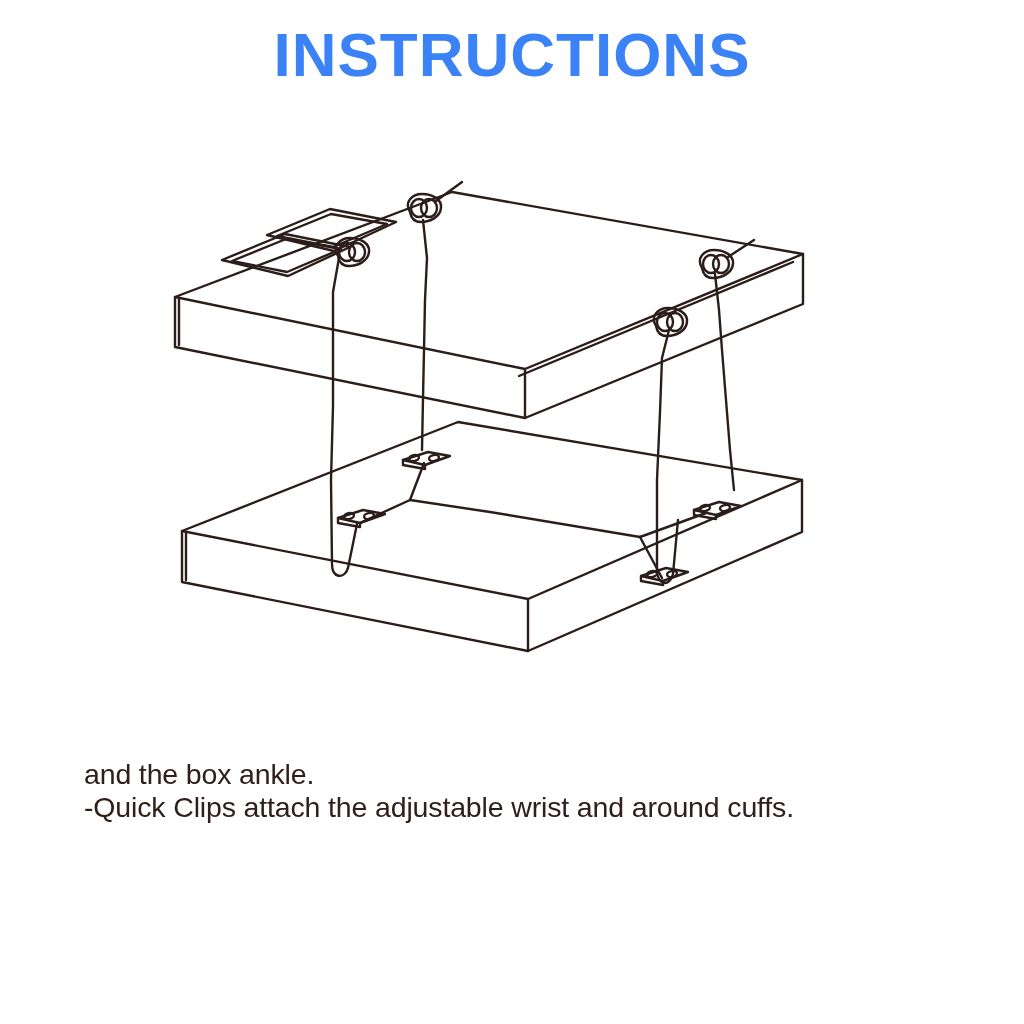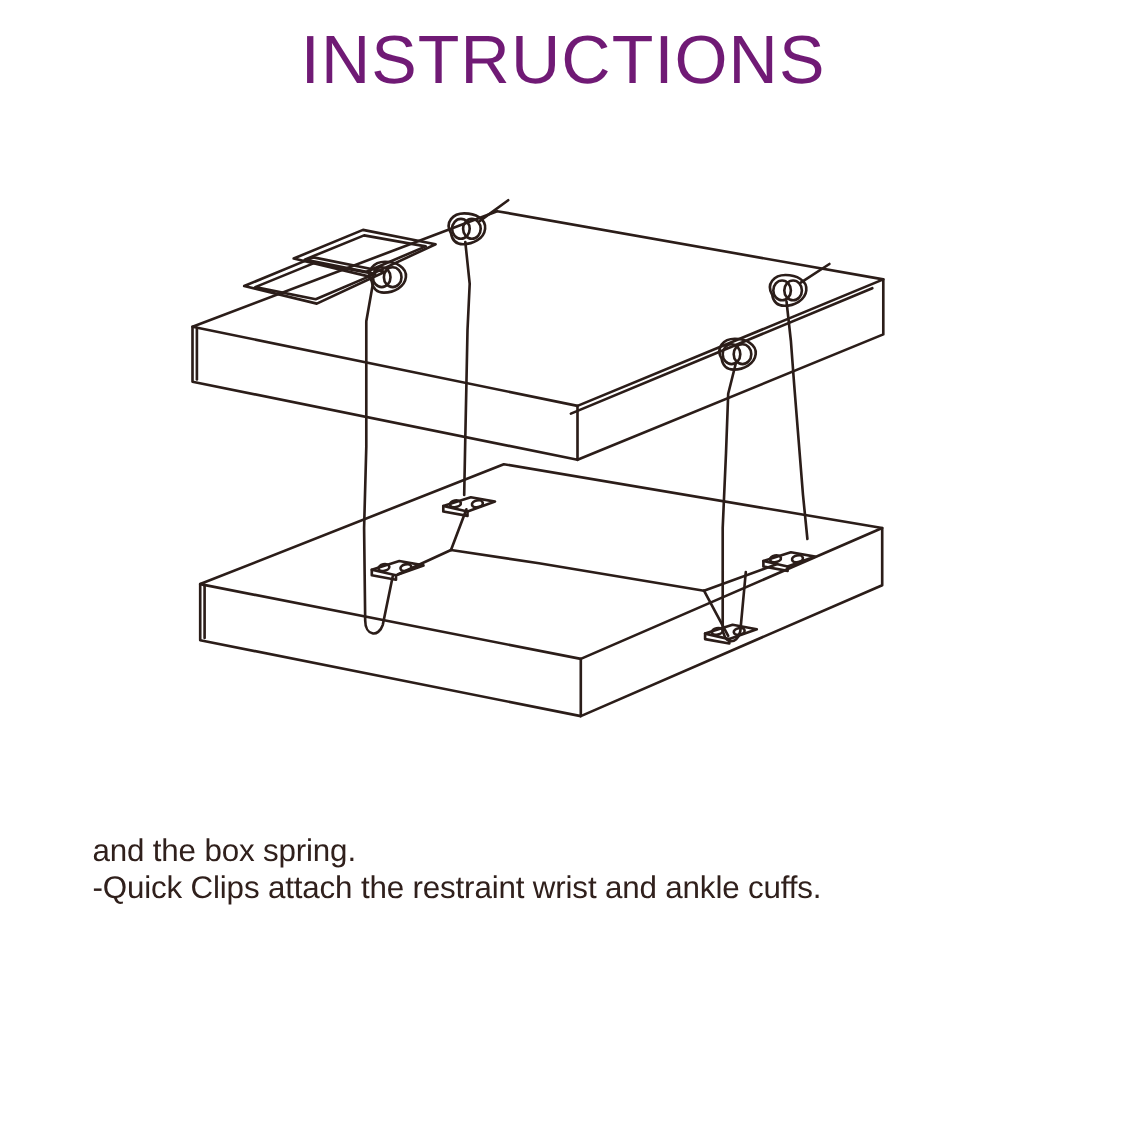--- a/index.html
+++ b/index.html
@@ -23,22 +23,22 @@
   }
   .title {
     position: absolute;
     left: 0;
     top: 24px;
     width: 1024px;
     text-align: center;
     font-family: "Liberation Sans", sans-serif;
     font-size: 62px;
     letter-spacing: 1px;
-    font-weight: 400;
-    color: #701a75;
+    font-weight: 700;
+    color: #3b82f6;
     line-height: 1;
     white-space: nowrap;
   }
   .diagram-wrap {
     position: absolute;
     left: 0;
     top: 150px;
     width: 1024px;
     height: 580px;
   }
@@ -193,17 +193,17 @@
             <ellipse cx="665" cy="172" rx="8" ry="9"></ellipse>
             <ellipse cx="675" cy="172" rx="8" ry="9"></ellipse>
           </g>
         </g>
 
       </g>
     </svg>
   </div>
 
   <div class="instructions">
-    <div class="instr-line cont">and the box spring.</div>
-    <div class="instr-line">-Quick Clips attach the restraint wrist and ankle cuffs.</div>
+    <div class="instr-line cont">and the box ankle.</div>
+    <div class="instr-line">-Quick Clips attach the adjustable wrist and around cuffs.</div>
   </div>
 
 </div>
 
 </body></html>

